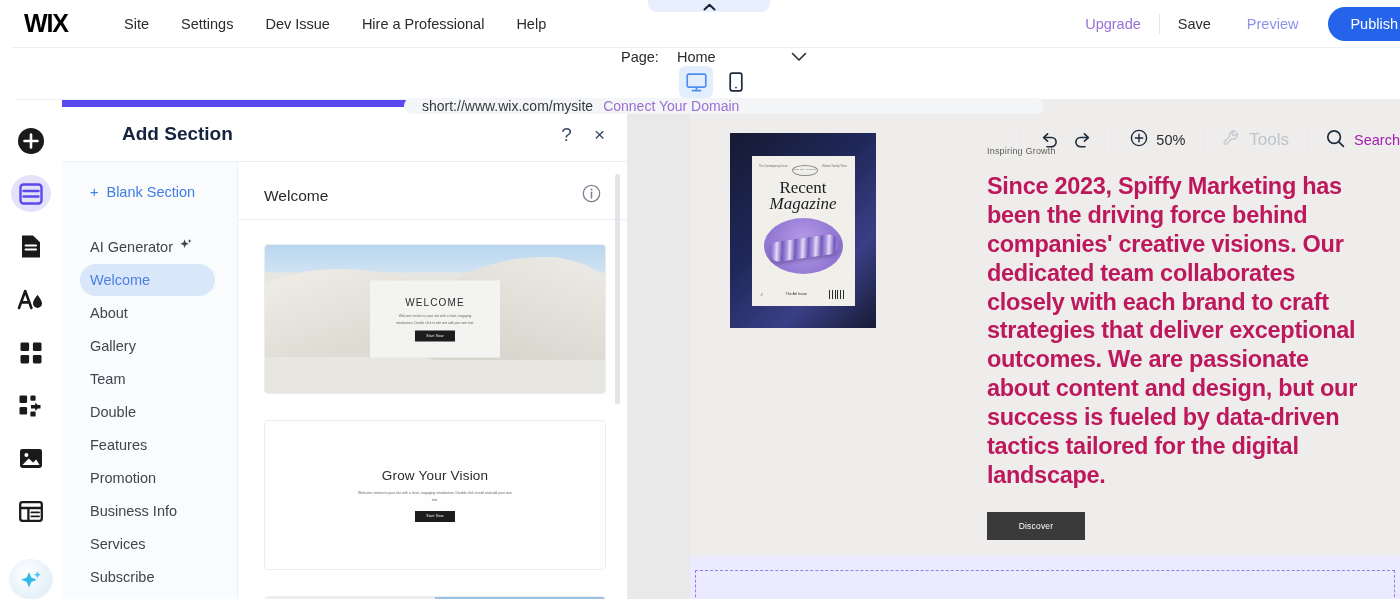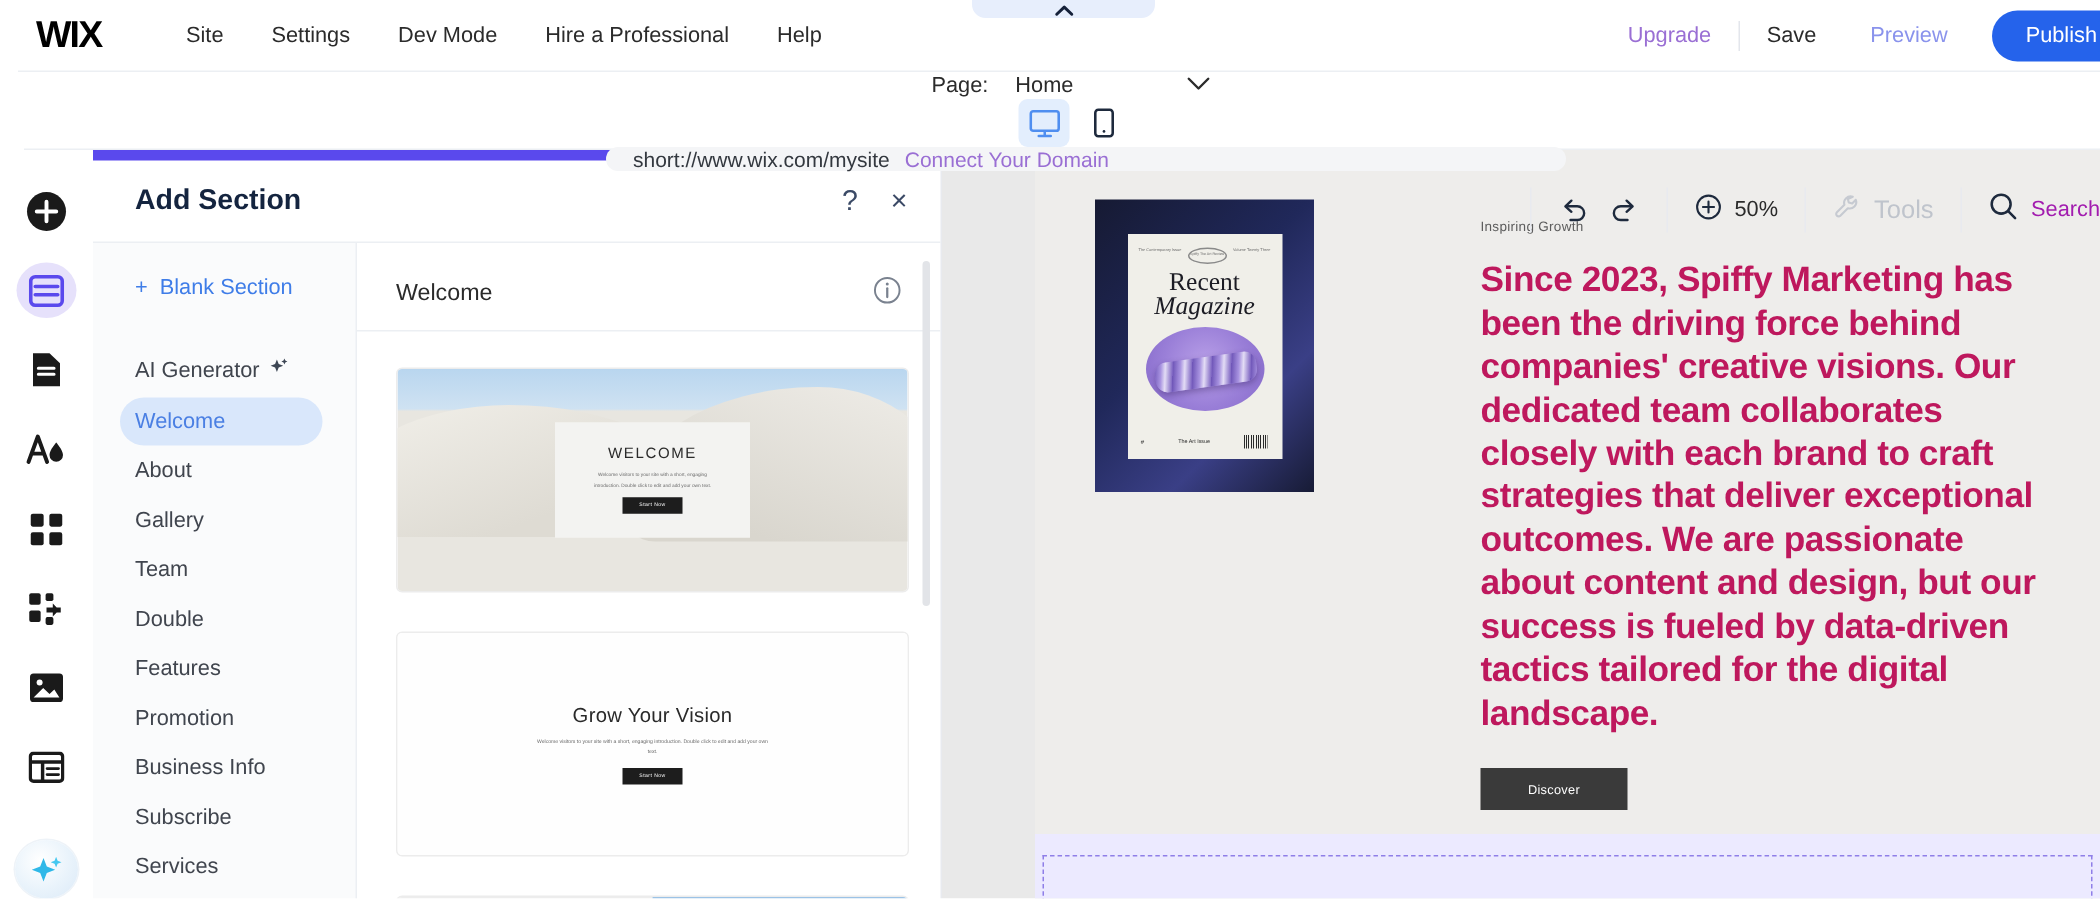--- a/index.html
+++ b/index.html
@@ -114,21 +114,21 @@
   .panel {
     position:absolute; left:62px; top:100px; width:566px; height:499px;
     background:#fff; z-index:17;
     border-right:1px solid #e8eaef;
   }
   .panel-accent { height:7px; background:#5a49ed; width:100%; }
   .panel-head {
     height:55px; display:flex; align-items:center; padding:0 22px 0 28px;
     border-bottom:1px solid #eceff3;
   }
-  .panel-title { font-size:19px; font-weight:bold; color:#14243f; }
+  .panel-title { font-size:19px; font-weight:bold; color:#14243f;margin-left:32px; }
   .panel-head-actions { margin-left:auto; display:flex; align-items:center; gap:22px; }
   .help-q { font-size:19px; color:#3b4a66; cursor:pointer; line-height:1; }
   .close-x { font-size:19px; color:#3b4a66; cursor:pointer; line-height:1; }
 
   .panel-body { display:flex; height:437px; }
   .panel-left {
     width:176px; height:100%; background:#fafbfc;
     border-right:1px solid #eceff3; padding-top:18px;
   }
   .blank-section {
@@ -297,21 +297,21 @@
     <svg width="13" height="8" viewBox="0 0 13 8">
       <path d="M1.5 6.5 L6.5 1.8 L11.5 6.5" stroke="#16213a" stroke-width="2" fill="none" stroke-linecap="round" stroke-linejoin="round"></path>
     </svg>
   </div>
 
   <div class="topbar">
     <div class="wix-logo">WIX</div>
     <nav class="topnav">
       <a href="#">Site</a>
       <a href="#">Settings</a>
-      <a href="#">Dev Mode</a>
+      <a href="#">Dev Issue</a>
       <a href="#">Hire a Professional</a>
       <a href="#">Help</a>
     </nav>
     <div class="top-right">
       <a href="#" class="link link-upgrade">Upgrade</a>
       <div class="vsep"></div>
       <a href="#" class="link link-save">Save</a>
       <a href="#" class="link link-preview">Preview</a>
       <button class="publish-btn">Publish</button>
     </div>
@@ -507,24 +507,24 @@
           <div class="cat-item">
             <span>Features</span>
           </div>
           <div class="cat-item">
             <span>Promotion</span>
           </div>
           <div class="cat-item">
             <span>Business Info</span>
           </div>
           <div class="cat-item">
+            <span>Services</span>
+          </div>
+          <div class="cat-item">
             <span>Subscribe</span>
-          </div>
-          <div class="cat-item">
-            <span>Services</span>
           </div>
         </div>
       </div>
 
       <div class="panel-right">
         <div class="section-head">
           <span class="section-title">Welcome</span>
           <span class="info-icon">
             <svg width="19" height="19" viewBox="0 0 19 19">
               <circle cx="9.5" cy="9.5" r="8.2" fill="none" stroke="#7a828f" stroke-width="1.3"></circle>

